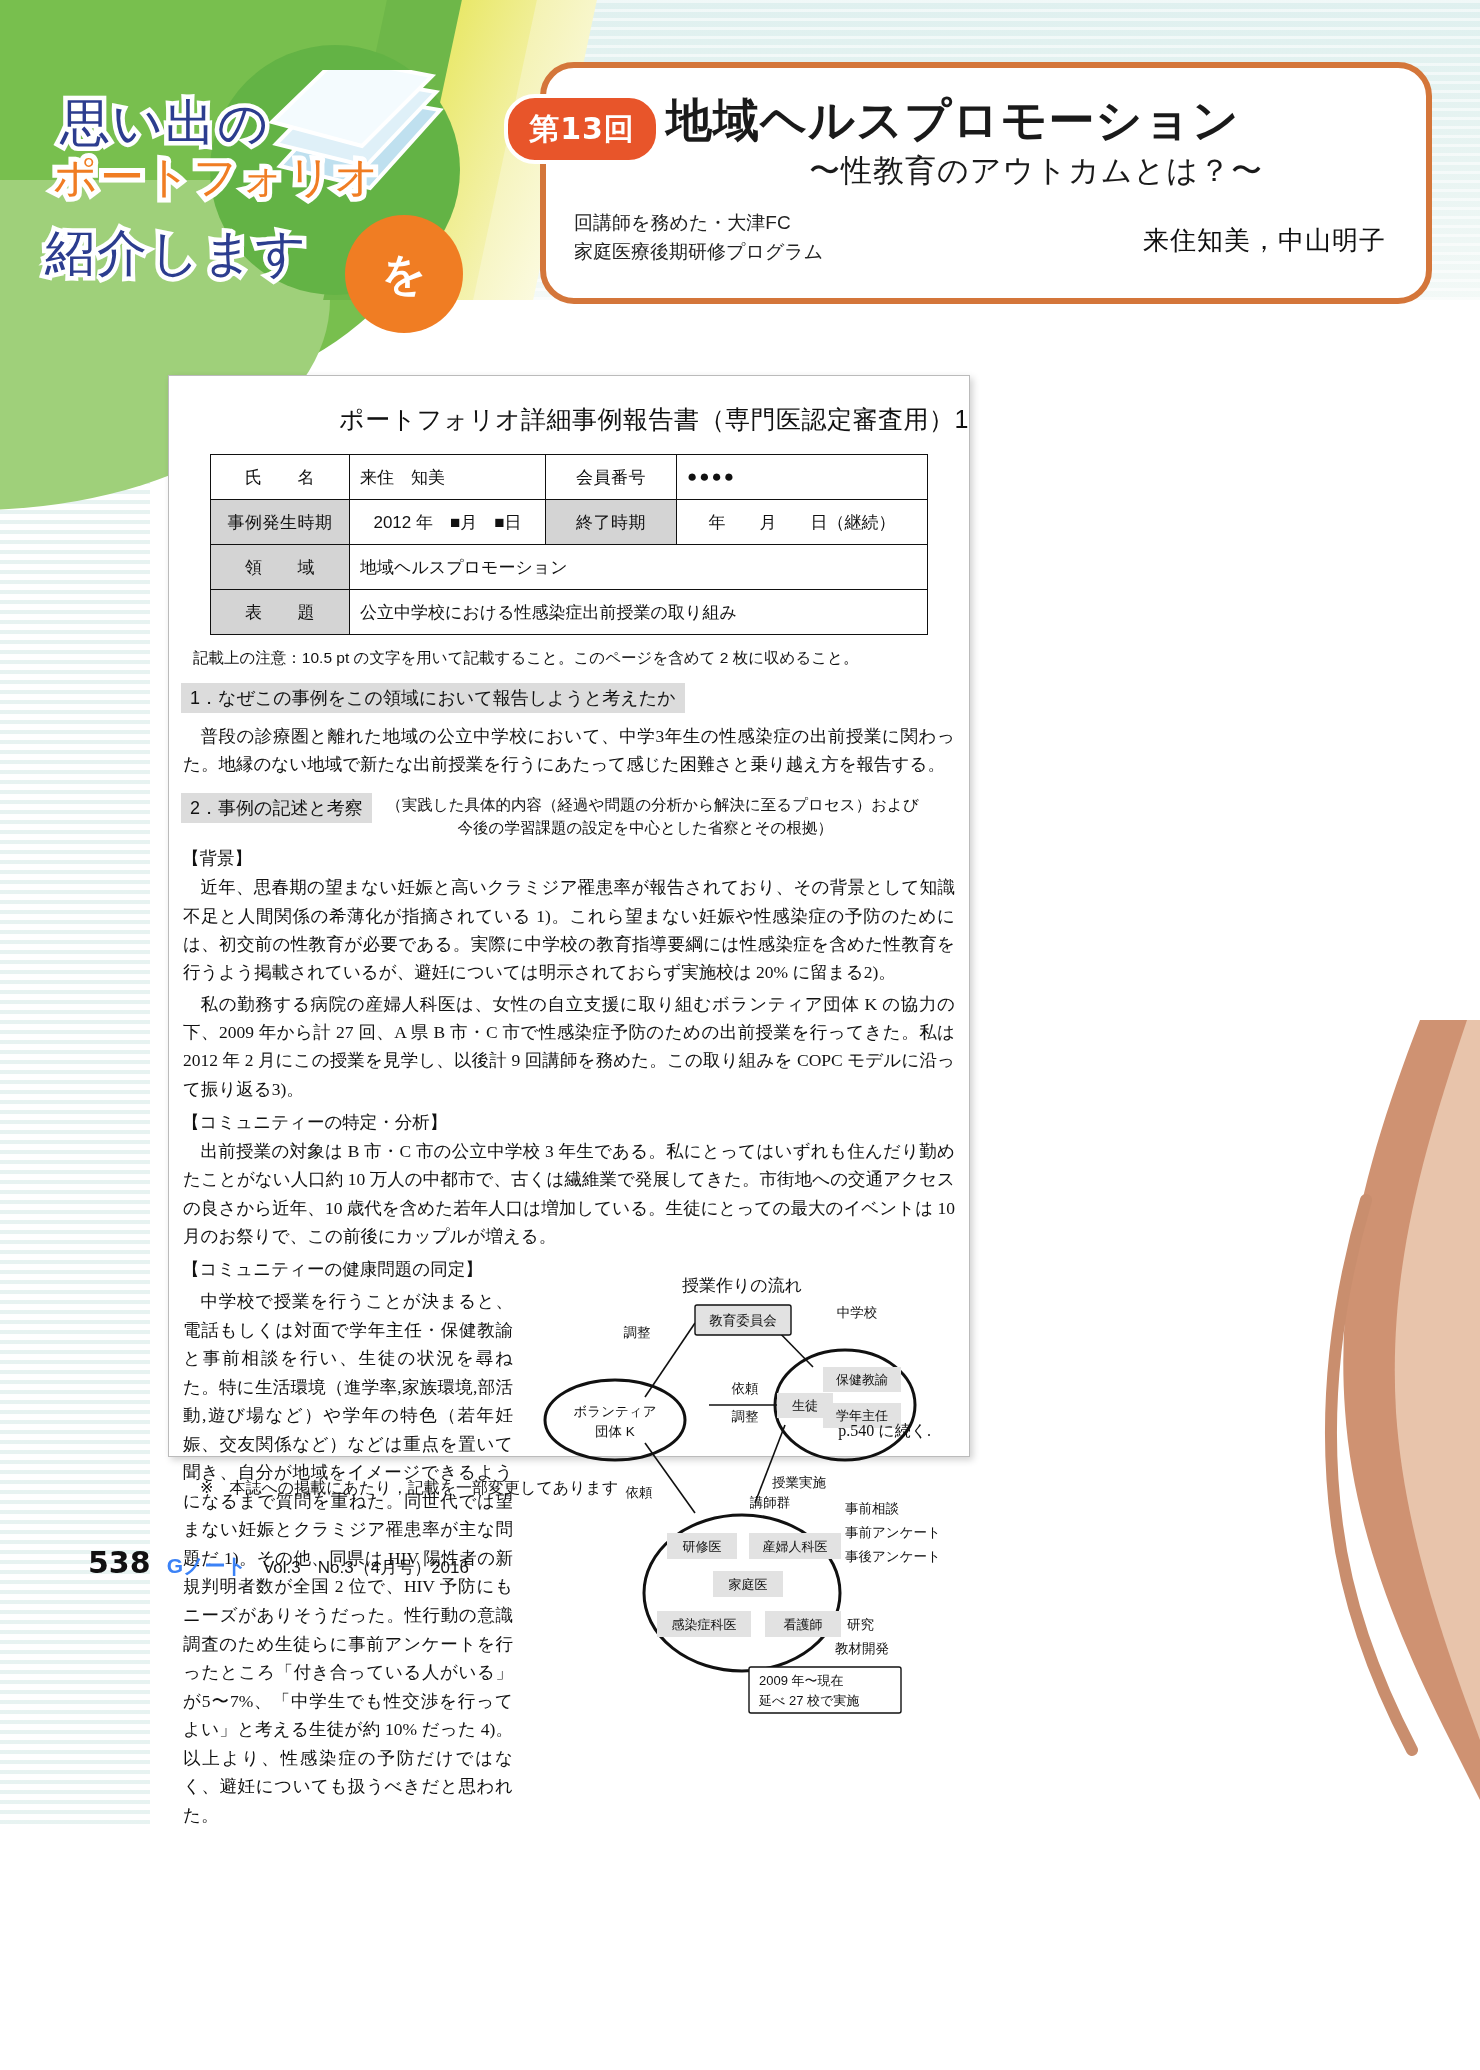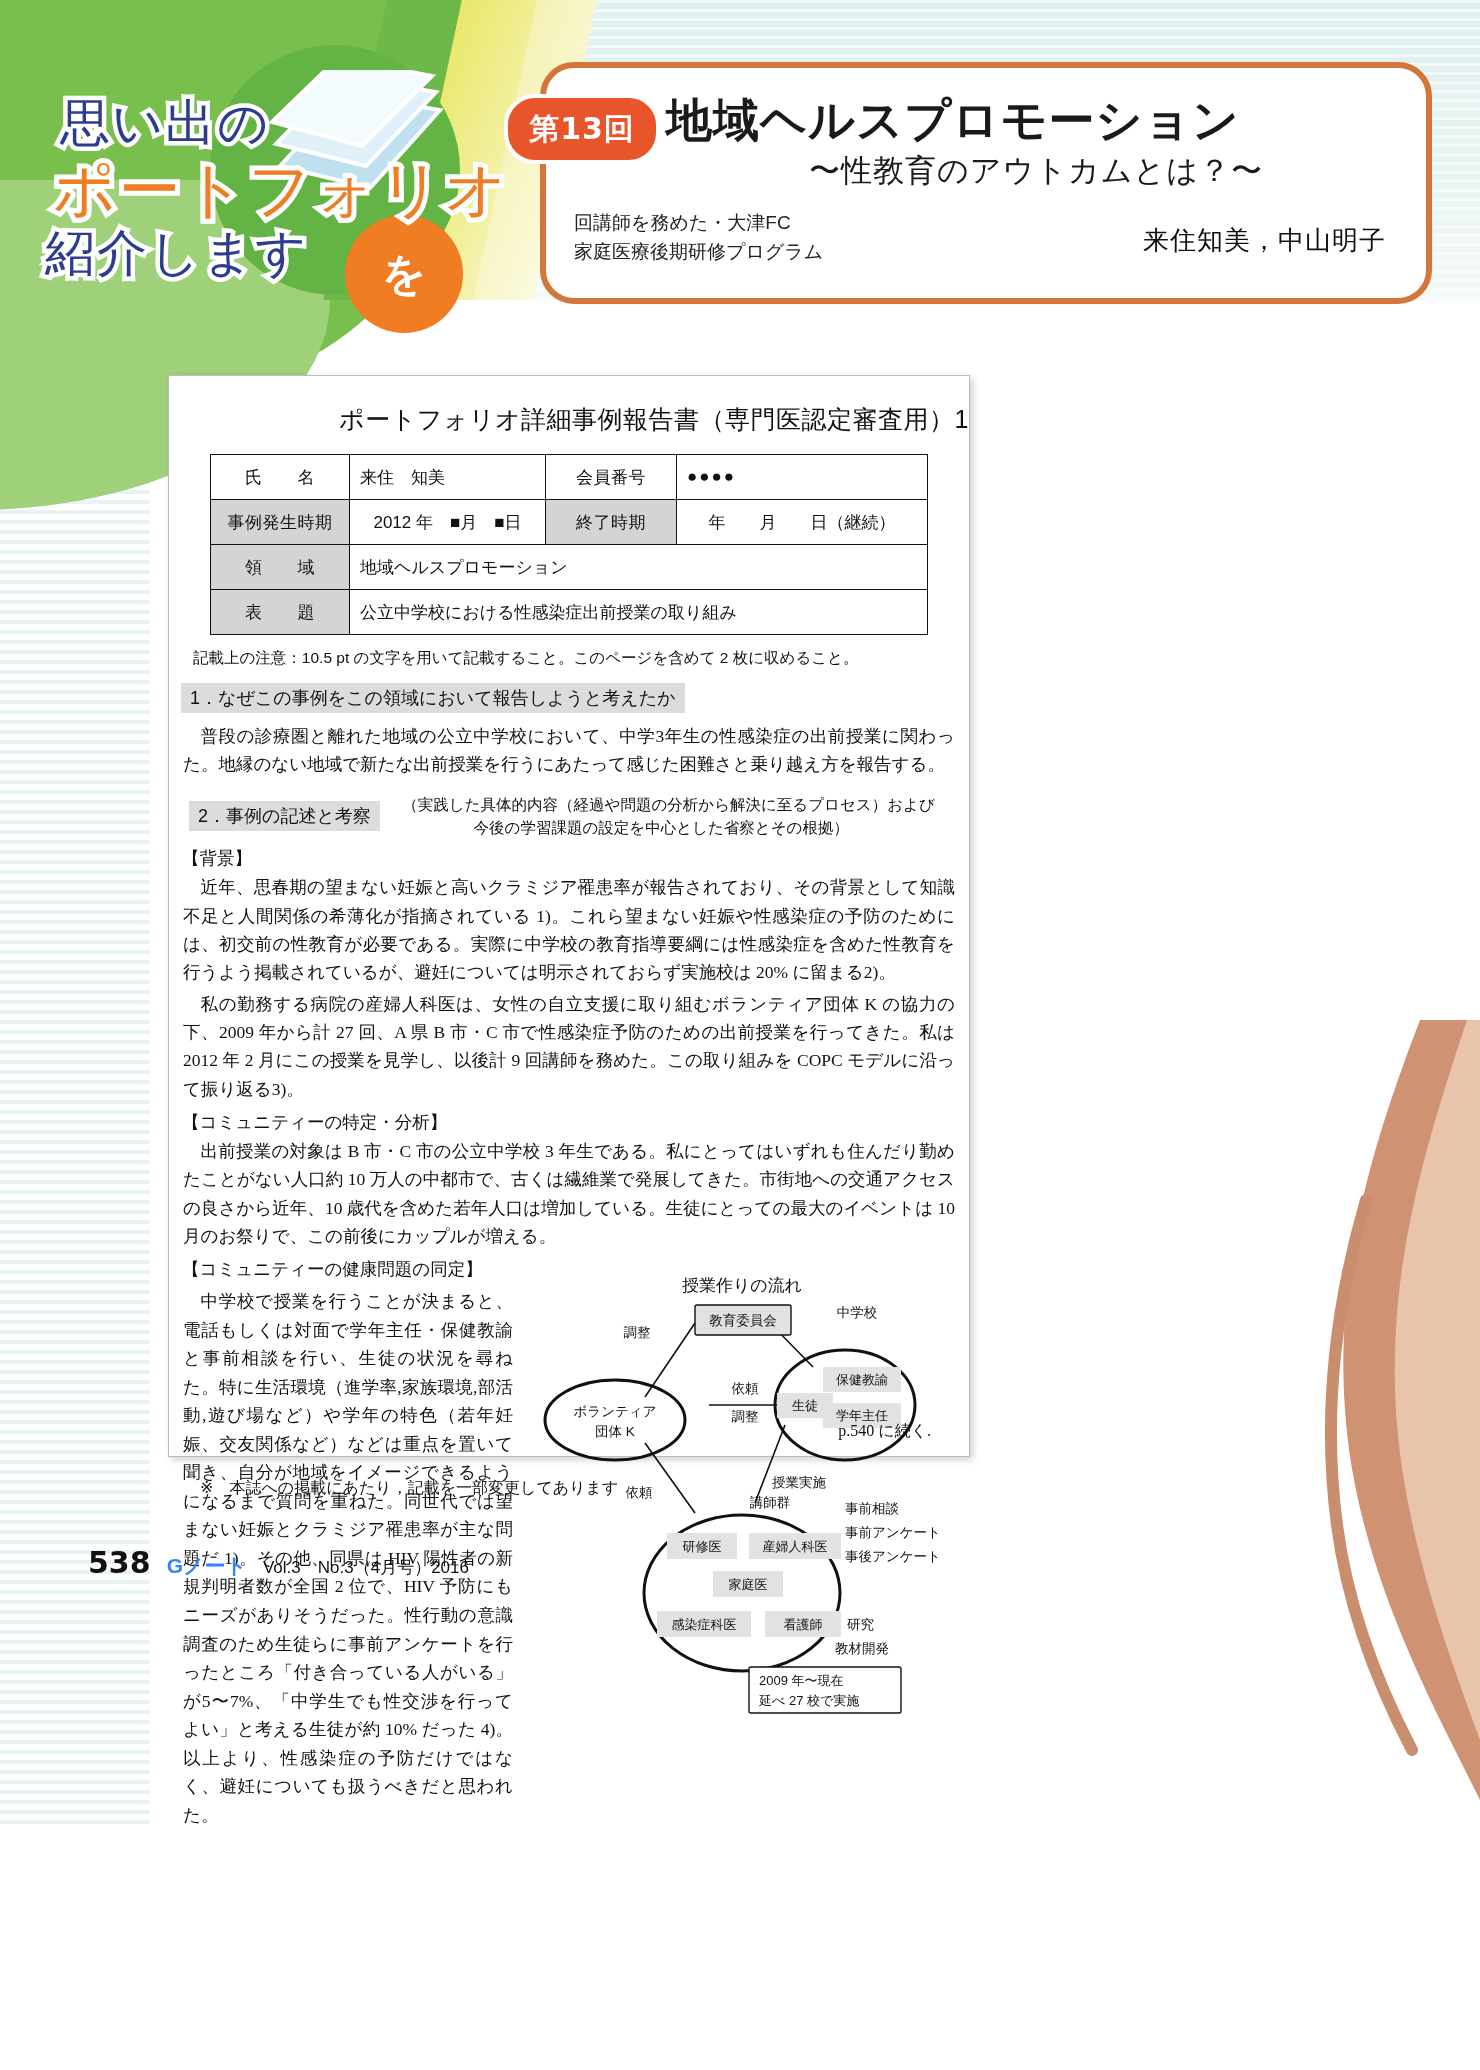--- a/index.html
+++ b/index.html
@@ -60,21 +60,21 @@
 
   
   .masthead{position:absolute;left:45px;top:40px;width:430px;height:245px;}
   .mast-line{
     font-family:"DejaVu Sans",sans-serif;font-weight:normal;
     color:#2c3d8f;letter-spacing:2px;
     -webkit-text-stroke:9px #ffffff;paint-order:stroke fill;
     position:absolute;white-space:nowrap;
   }
   .mast-l1{font-size:50px;left:15px;top:50px;}
-  .mast-l2{font-size:62px;left:8px;top:108px;color:#f07d23;-webkit-text-stroke:10px #ffffff;}
+  .mast-l2{font-size:44px;left:8px;top:108px;color:#f07d23;-webkit-text-stroke:10px #ffffff;}
   .mast-l3{font-size:50px;left:0px;top:180px;}
 
   .mast-papers{
     position:absolute;left:205px;top:30px;width:210px;height:150px;
   }
   .mast-circle-green{
     position:absolute;left:165px;top:5px;width:250px;height:250px;
     background:#63b345;border-radius:50%;
   }
   .mast-circle-orange{
@@ -263,21 +263,21 @@
     </tr>
   </tbody>
     </table>
 
   <div class="note">記載上の注意：10.5 pt の文字を用いて記載すること。このページを含めて 2 枚に収めること。</div>
 
   <div class="sec-head">1．なぜこの事例をこの領域において報告しようと考えたか</div>
   <p class="body ind">普段の診療圏と離れた地域の公立中学校において、中学3年生の性感染症の出前授業に関わった。地縁のない地域で新たな出前授業を行うにあたって感じた困難さと乗り越え方を報告する。</p>
 
   <div class="sec2-wrap">
-    <span class="sec-head" style="margin:8px">2．事例の記述と考察</span>
+    <span class="sec-head" style="margin:0">2．事例の記述と考察</span>
     <span class="sec2-paren">
       <span>（実践した具体的内容（経過や問題の分析から解決に至るプロセス）および</span><br>
       <span style="padding-left:4.6em;display:inline-block">今後の学習課題の設定を中心とした省察とその根拠）</span>
     </span>
   </div>
 
   <div class="brk">【背景】</div>
   <p class="body ind">近年、思春期の望まない妊娠と高いクラミジア罹患率が報告されており、その背景として知識不足と人間関係の希薄化が指摘されている 1)。これら望まない妊娠や性感染症の予防のためには、初交前の性教育が必要である。実際に中学校の教育指導要綱には性感染症を含めた性教育を行うよう掲載されているが、避妊については明示されておらず実施校は 20% に留まる2)。</p>
   <p class="body ind">私の勤務する病院の産婦人科医は、女性の自立支援に取り組むボランティア団体 K の協力の下、2009 年から計 27 回、A 県 B 市・C 市で性感染症予防のための出前授業を行ってきた。私は 2012 年 2 月にこの授業を見学し、以後計 9 回講師を務めた。この取り組みを COPC モデルに沿って振り返る3)。</p>
 

